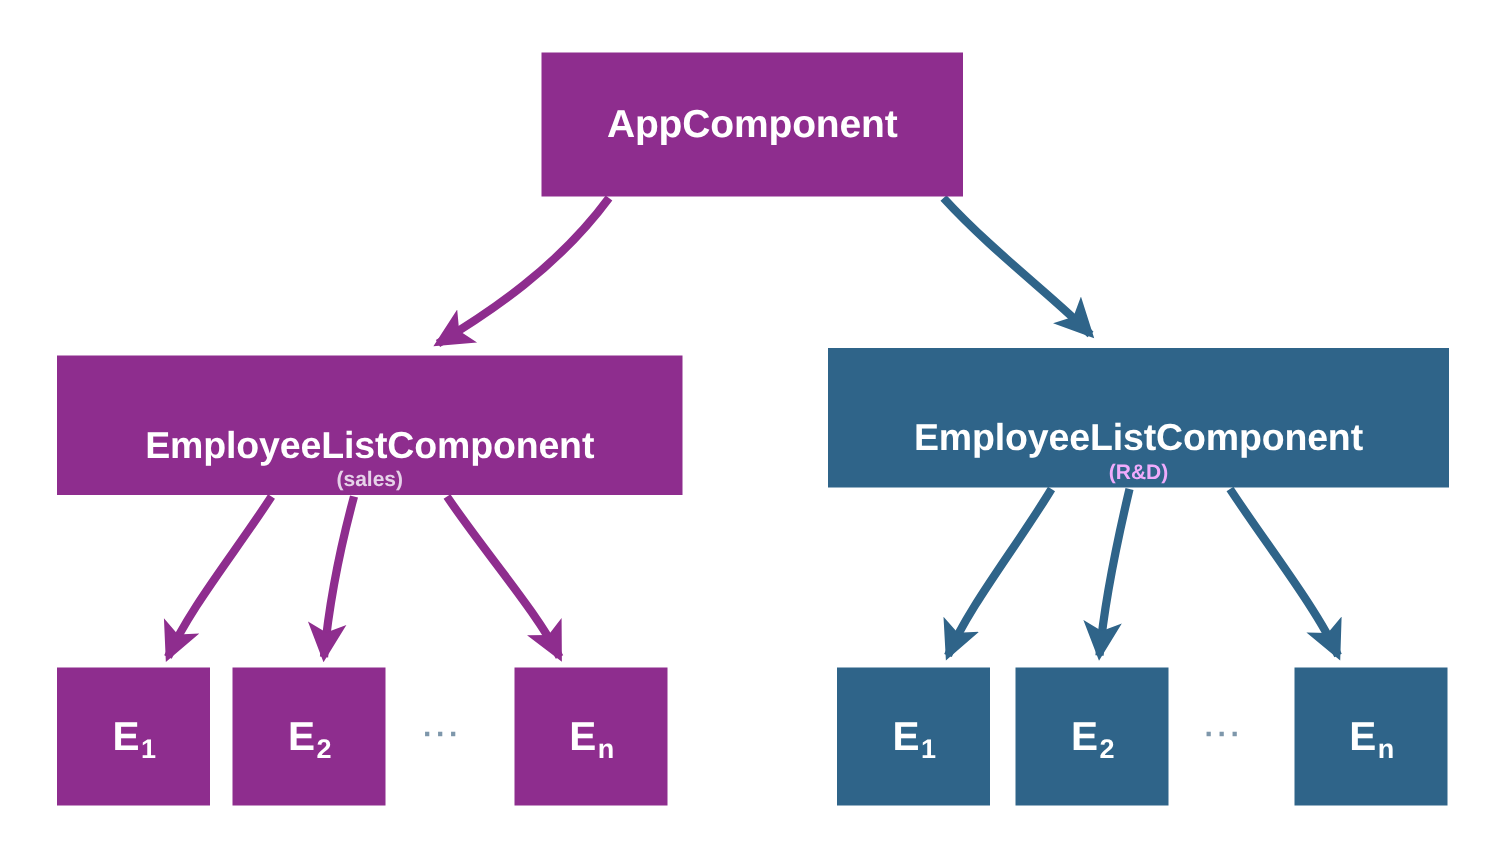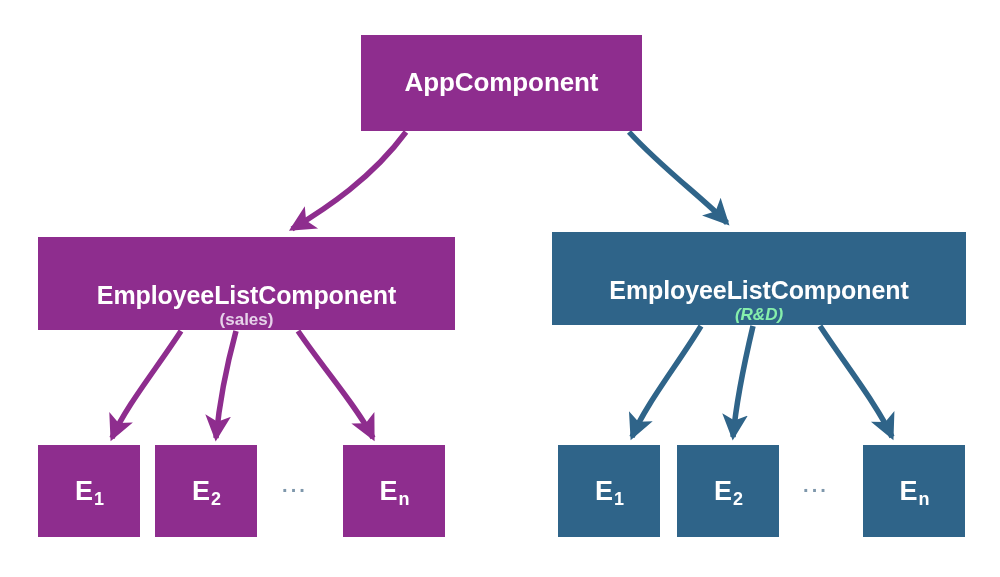--- a/index.html
+++ b/index.html
@@ -46,22 +46,21 @@
     letter-spacing: -0.1px;
     white-space: nowrap;
   }
   .node-sub {
     font-weight: bold;
     color: #e6d2e9;
     margin-top: 1px;
     white-space: nowrap;
   }
   .node.blue .node-sub {
-    color: #86efac;
-    font-style: italic;
+    color: #f0abfc;
   }
 
   
   #node-app {
     left: 361px;
     top: 35px;
     width: 281px;
     height: 96px;
     background: #8e2d8e;
   }
@@ -78,21 +77,21 @@
   #node-list-rd {
     left: 552px;
     top: 232px;
     width: 414px;
     height: 93px;
     background: #2f6489;
   }
   #node-list-sales .node-title,
   #node-list-rd .node-title { font-size: 25px; margin-top: 44px; }
   #node-list-sales .node-sub,
-  #node-list-rd .node-sub { font-size: 17px; text-align: center; }
+  #node-list-rd .node-sub { font-size: 14px; text-align: center; }
 
   
   .leaf {
     top: 445px;
     width: 102px;
     height: 92px;
   }
   .leaf.purple { background: #8e2d8e; }
   .leaf.blue   { background: #2f6489; }
   .leaf .leaf-label {

